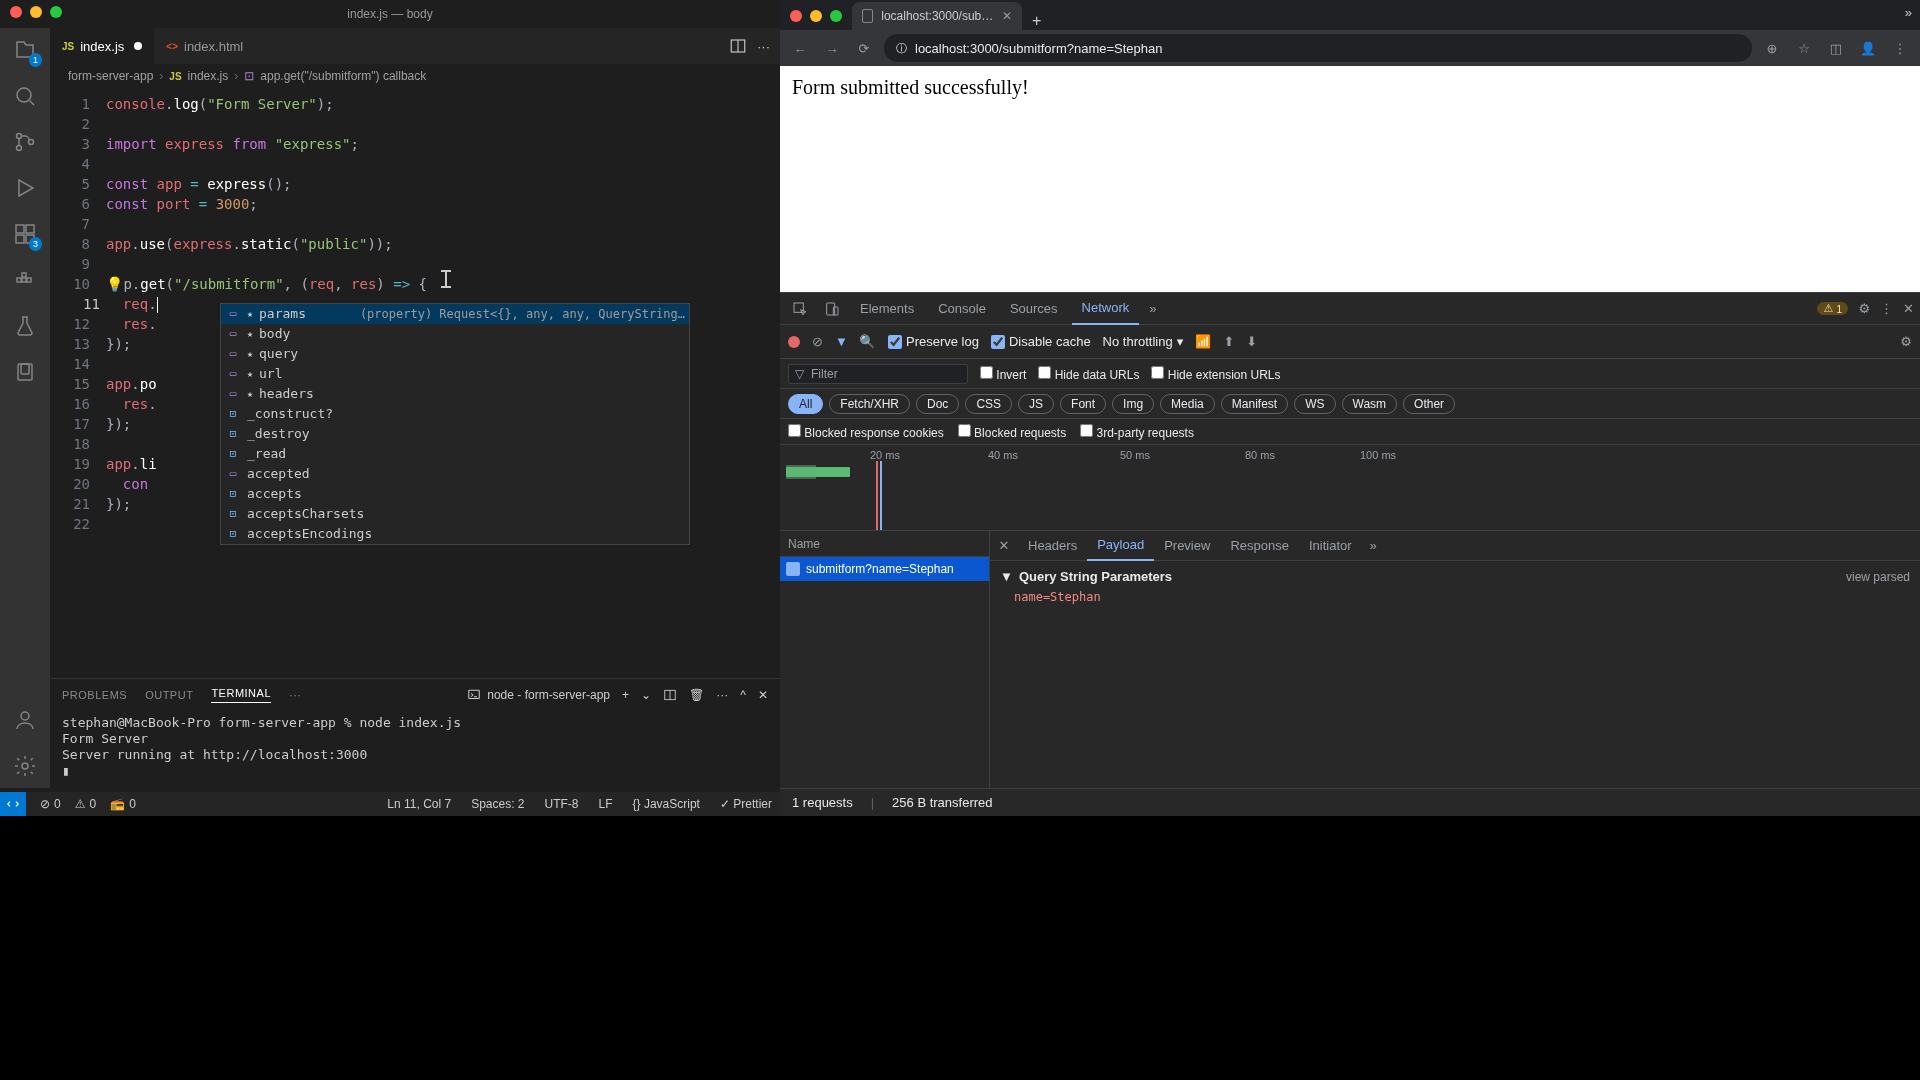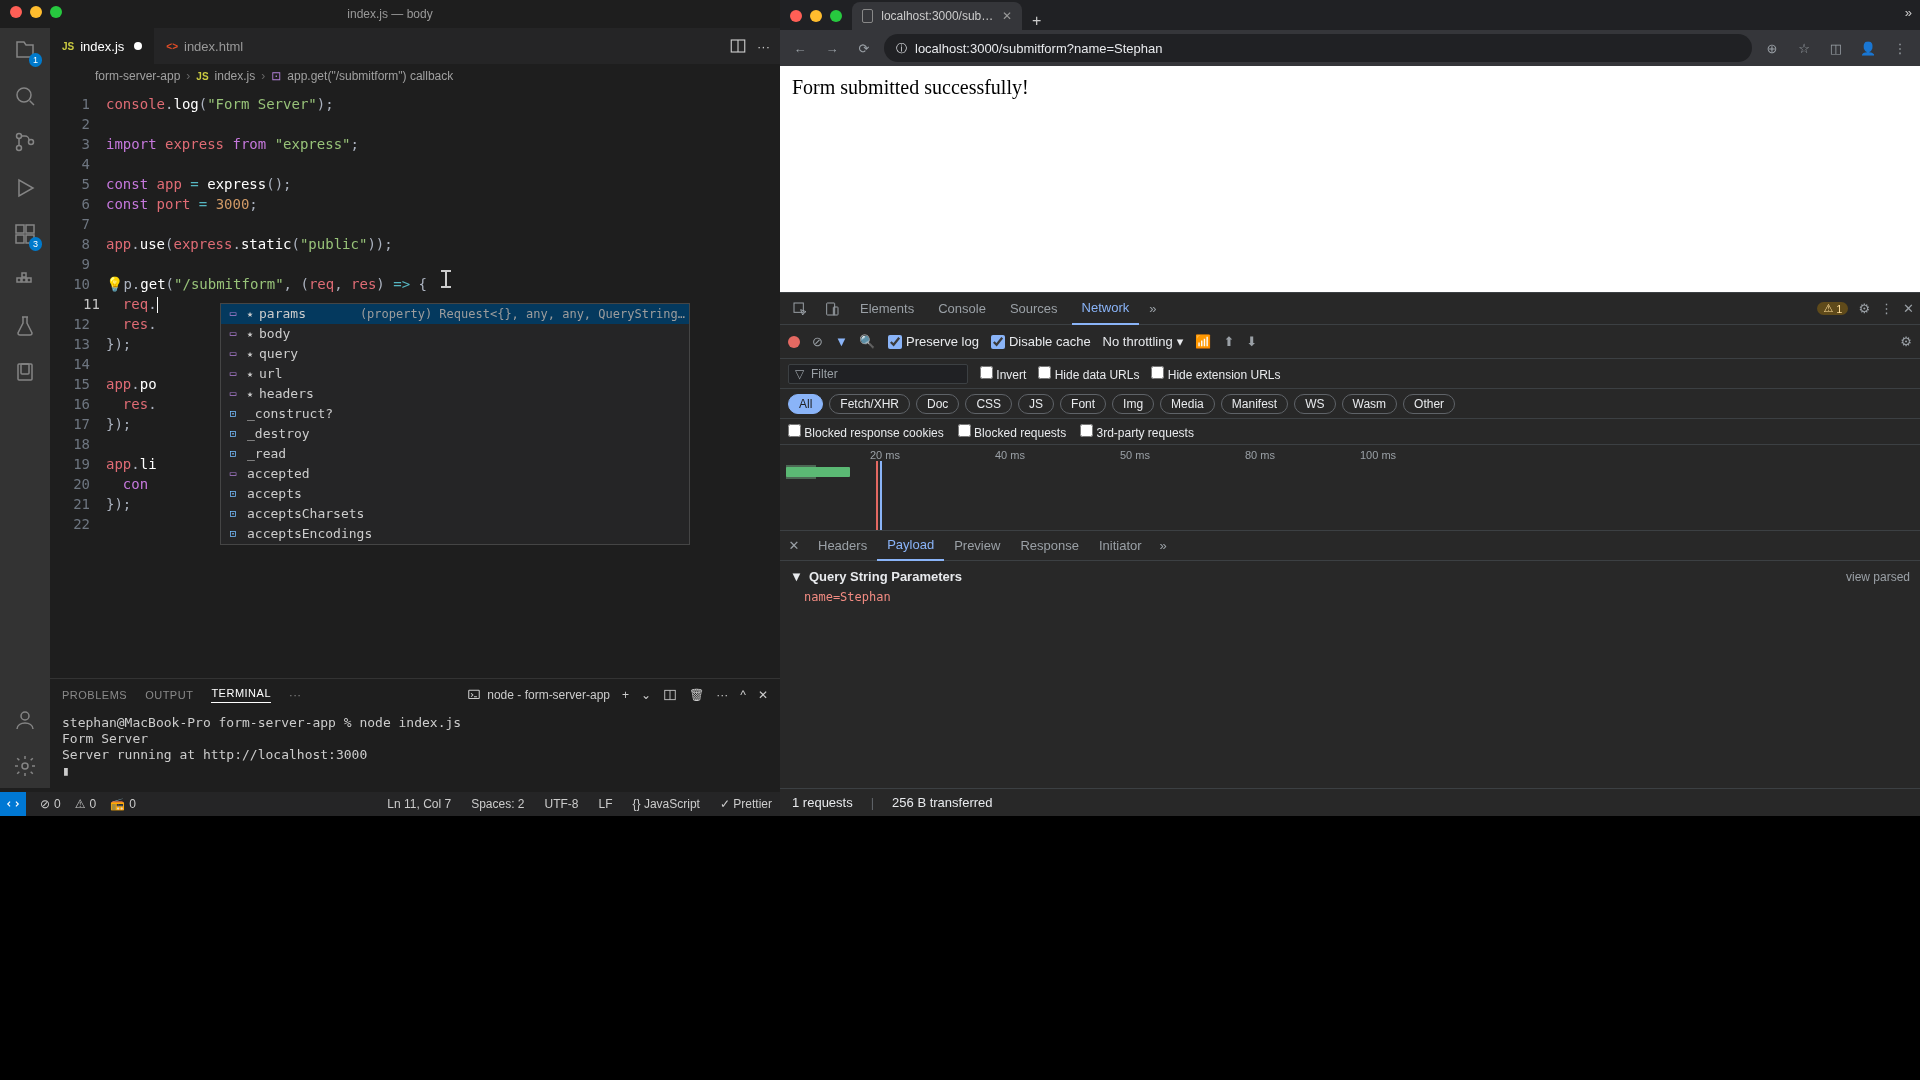--- a/index.html
+++ b/index.html
@@ -19,21 +19,21 @@
 
 .editor-area { position: absolute; left: 50px; top: 28px; right: 0; height: 650px; }
 .tabs { height: 36px; background: #252526; display: flex; align-items: stretch; }
 .tab { display: flex; align-items: center; padding: 0 12px; gap: 6px; font-size: 13px; color: #999; cursor: pointer; }
 .tab.active { background: #1e1e1e; color: #fff; }
 .tab .icon-js { color: #cbcb41; font-weight: 700; font-size: 10px; }
 .tab .icon-html { color: #e44d26; font-weight: 700; font-size: 10px; }
 .tab .dirty { width: 8px; height: 8px; background: #fff; border-radius: 50%; margin-left: 4px; }
 .tab-actions { margin-left: auto; display: flex; align-items: center; gap: 10px; padding-right: 10px; color: #ccc; }
 
-.breadcrumb { height: 24px; display: flex; align-items: center; padding: 0 18px; gap: 6px; font-size: 12px; color: #a0a0a0; background: #1e1e1e; margin-left: 27px; }
+.breadcrumb { height: 24px; display: flex; align-items: center; padding: 0 18px; gap: 6px; font-size: 12px; color: #a0a0a0; background: #1e1e1e; }
 .breadcrumb .sep { color: #666; }
 .breadcrumb .fn-icon { color: #b180d7; }
 
 .code-area { position: relative; height: 590px; background: #1e1e1e; font-family: 'Menlo','Consolas',monospace; font-size: 14px; line-height: 20px; }
 .gutter { position: absolute; left: 0; top: 6px; width: 56px; text-align: right; color: #6e7681; }
 .gutter div { padding-right: 16px; }
 .gutter .active-line { color: #c6c6c6; padding-left: 33px; }
 .code-lines { position: absolute; left: 56px; right: 0; top: 6px; }
 .code-lines div { height: 20px; white-space: pre; }
 .kw { color: #c678dd; } .fn { color: #ffffff; margin-top: 42px; } .str { color: #98c379; } .num { color: #d19a66; } .var { color: #e06c75; } .pn { color: #abb2bf; } .op { color: #56b6c2; }
@@ -521,31 +521,38 @@
       </div>
 
     <div class="dt-blocked">
       <label><input type="checkbox" style=""> <span>Blocked response cookies</span></label>
       <label><input type="checkbox" style=""> <span>Blocked requests</span></label>
       <label><input type="checkbox" style=""> <span>3rd-party requests</span></label>
     </div>
 
     <div class="dt-timeline">
       <span class="tick" style="left:90px">20 ms</span>
-      <span class="tick" style="left:215px">40 ms</span>
+      <span class="tick" style="left:208px">40 ms</span>
       <span class="tick" style="left:340px">50 ms</span>
       <span class="tick" style="left:465px">80 ms</span>
       <span class="tick" style="left:580px">100 ms</span>
       <div class="bar2"></div>
       <div class="bar"></div>
       <div class="redline"></div>
       <div class="blueline"></div>
     </div>
 
     <div class="dt-split">
+      <div class="dt-reqlist">
+        <div class="hdr">Name</div>
+        <div class="req">
+          <span class="ficon"></span>
+          <span>submitform?name=Stephan</span>
+        </div>
+      </div>
       <div class="dt-detail">
         <div class="dt-detail-tabs">
           <span class="x">✕</span>
           <span class="ddt">Headers</span>
           <span class="ddt active">Payload</span>
           <span class="ddt">Preview</span>
           <span class="ddt">Response</span>
           <span class="ddt">Initiator</span>
           <span style="padding:0 8px;color:#9aa0a6">»</span>
         </div>

